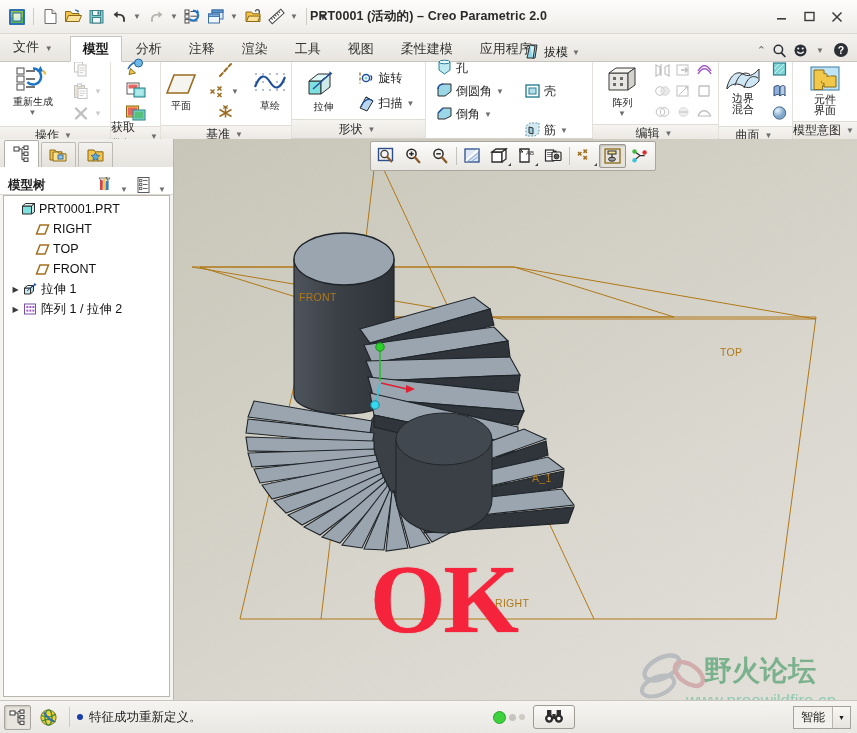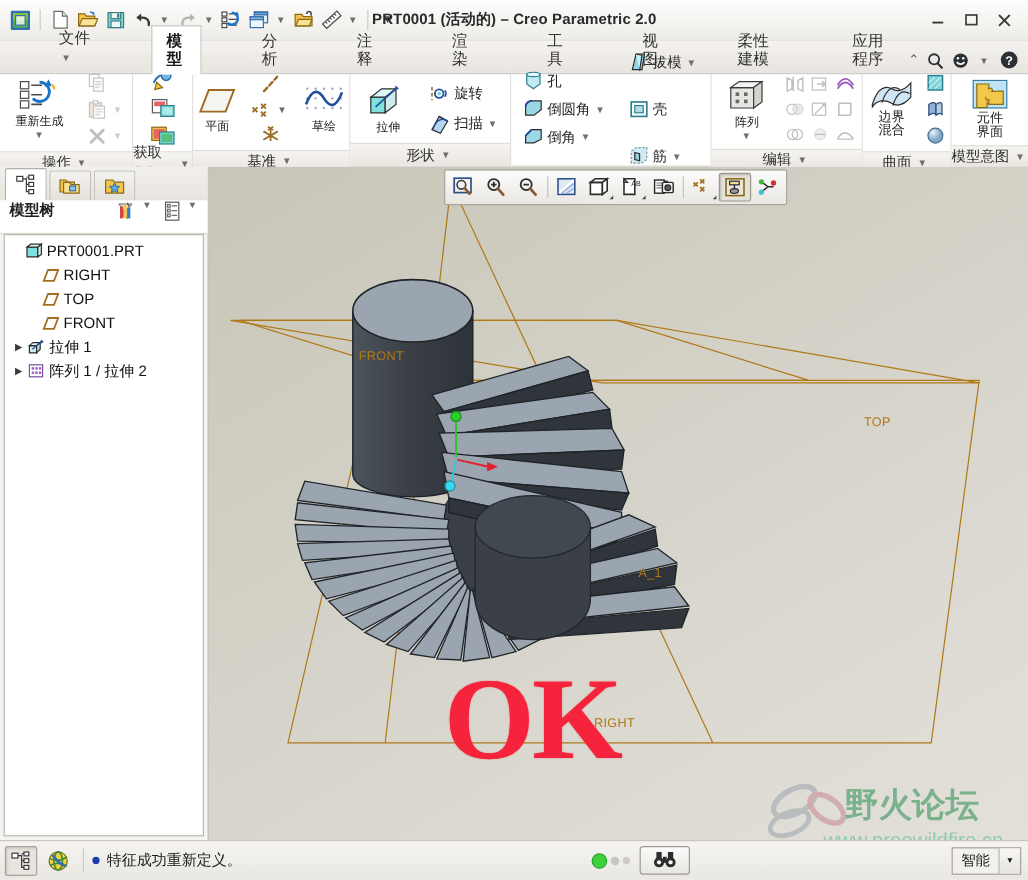--- a/index.html
+++ b/index.html
@@ -24,21 +24,21 @@
   .apptitle{position:absolute;left:0;right:0;text-align:center;font-weight:bold;
             font-size:12.5px;color:#2a2a2a;pointer-events:none;letter-spacing:.1px;}
   .winbtns{margin-left:auto;display:flex;gap:2px;padding-right:7px;}
   .wbtn{width:26px;height:20px;display:flex;align-items:center;justify-content:center;
         font-size:12px;color:#3b3b3b;}
 
   
   .tabrow{height:27px;display:flex;align-items:flex-end;position:relative;
           background:linear-gradient(#f4f2ef,#e8e5e0);border-bottom:1px solid #c9c6c0;}
   .tab{padding:4px 12px 5px 12px;font-size:13px;color:#333;border:1px solid transparent;
-       border-bottom:none;margin-right:1px;line-height:15px;cursor:default;margin-left:36px;}
+       border-bottom:none;margin-right:1px;line-height:15px;cursor:default;}
   .tab.file{color:#333;}
   .tab.active{background:#fff;border:1px solid #c9c6c0;border-bottom:1px solid #fff;
               font-weight:bold;color:#1a1a1a;margin-bottom:-1px;position:relative;z-index:3;}
   .tabright{margin-left:auto;display:flex;align-items:center;gap:6px;padding:0 8px 3px 0;}
   .trIcon{font-size:13px;color:#30343a;line-height:1;}
 
   
   .ribbon{height:76px;display:flex;background:#fff;border-bottom:1px solid #d4d1cb;position:relative;}
   .rgroup{display:flex;flex-direction:column;justify-content:center;align-items:center;
           position:relative;height:100%;}
@@ -64,22 +64,22 @@
 
   
   .nav{width:173px;background:#f5f4f1;display:flex;flex-direction:column;
        border-right:1px solid #b9b6b0;}
   .navtabs{height:28px;display:flex;align-items:flex-end;padding-left:4px;gap:2px;
            background:linear-gradient(#f2f0ec,#e7e4df);}
   .ntab{width:33px;height:24px;display:flex;align-items:center;justify-content:center;
         border:1px solid #bdbab4;border-bottom:none;border-radius:2px 2px 0 0;
         background:linear-gradient(#f4f2ef,#e4e1db);cursor:default;}
   .ntab.active{background:#fff;border-color:#b2afa9;height:26px;}
-  .navhdr{height:27px;display:flex;align-items:flex-start;gap:4px;padding:0 4px;
-          background:#fff;border-bottom:1px solid #dcd9d3;font-family:Liberation Mono, monospace;}
+  .navhdr{height:27px;display:flex;align-items:flex-end;gap:4px;padding:0 4px;
+          background:#fff;border-bottom:1px solid #dcd9d3;}
   .navhdr .ttl{font-size:12.5px;font-weight:bold;color:#1f1f1f;margin-right:auto;padding-left:4px;}
   .treebox{flex:1;background:#fff;border:1px solid #b9b6b0;margin:0 3px 3px 3px;overflow:hidden;
            padding-top:3px;}
   .trow{display:flex;align-items:center;height:20px;padding-left:3px;cursor:default;font-size:12.5px;
         color:#111;white-space:nowrap;}
   .tarrow{width:13px;text-align:center;font-size:8px;color:#3a3a3a;}
   .tico{width:17px;display:flex;align-items:center;justify-content:center;}
   .tlbl{padding-left:2px;}
 
   

